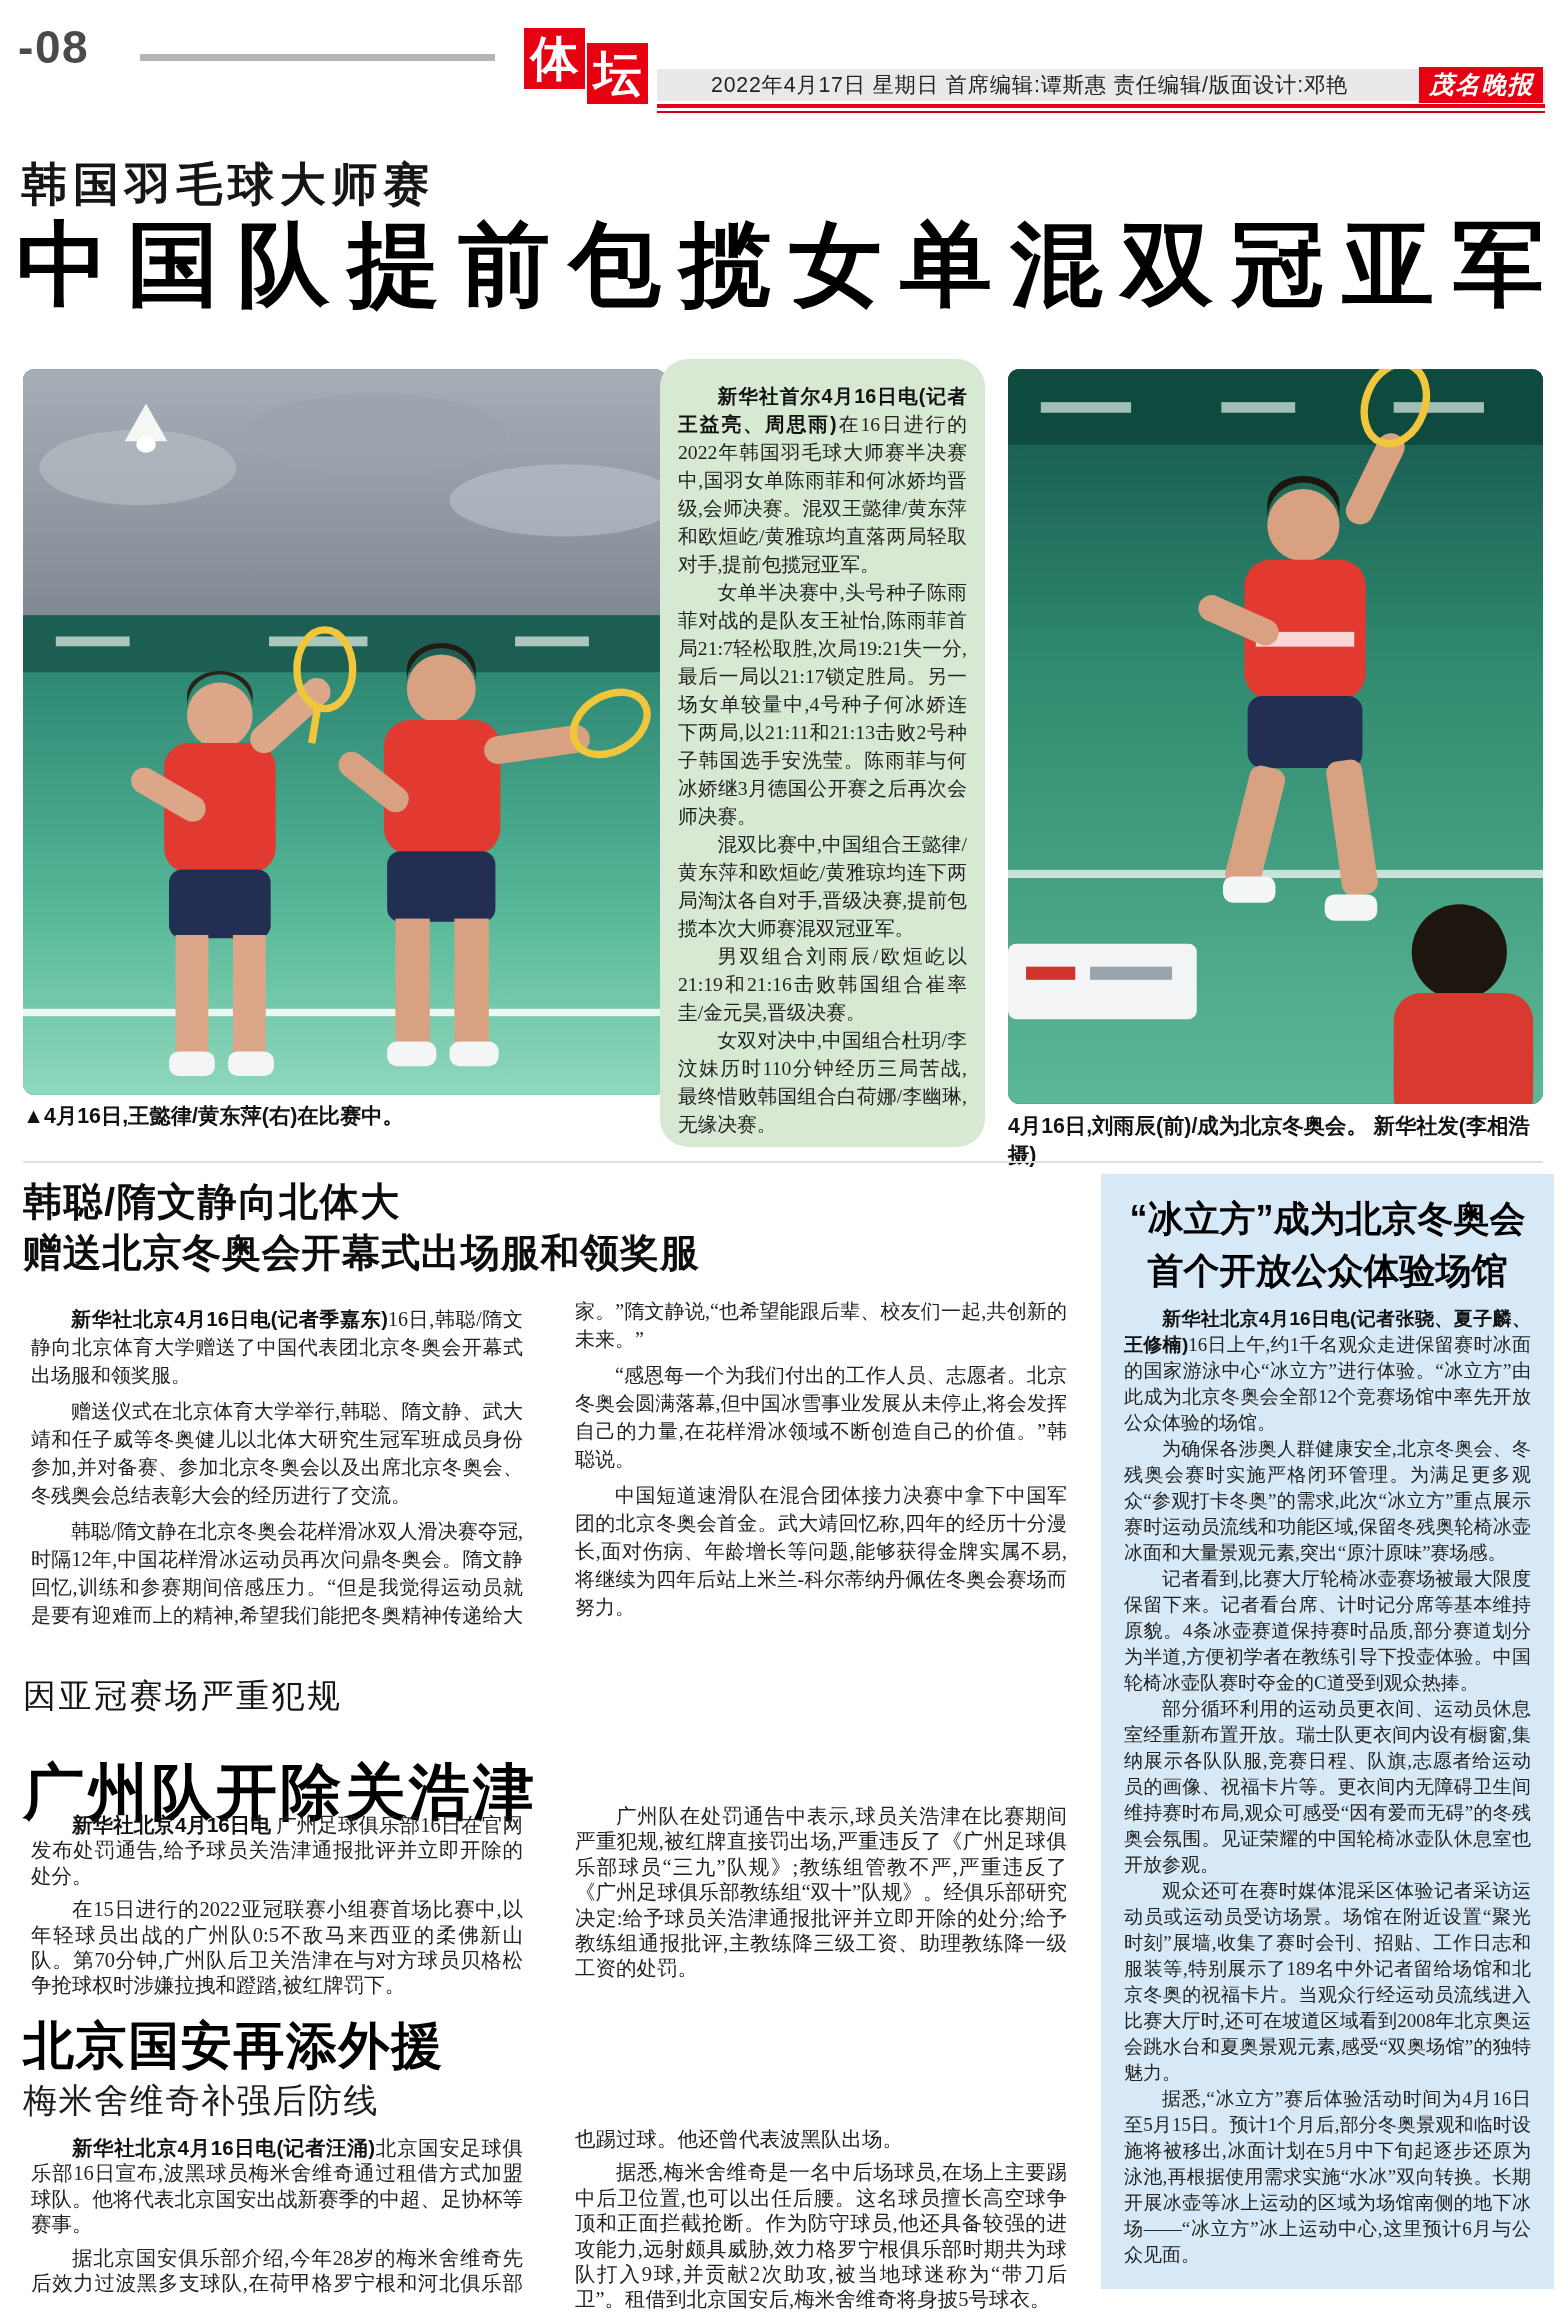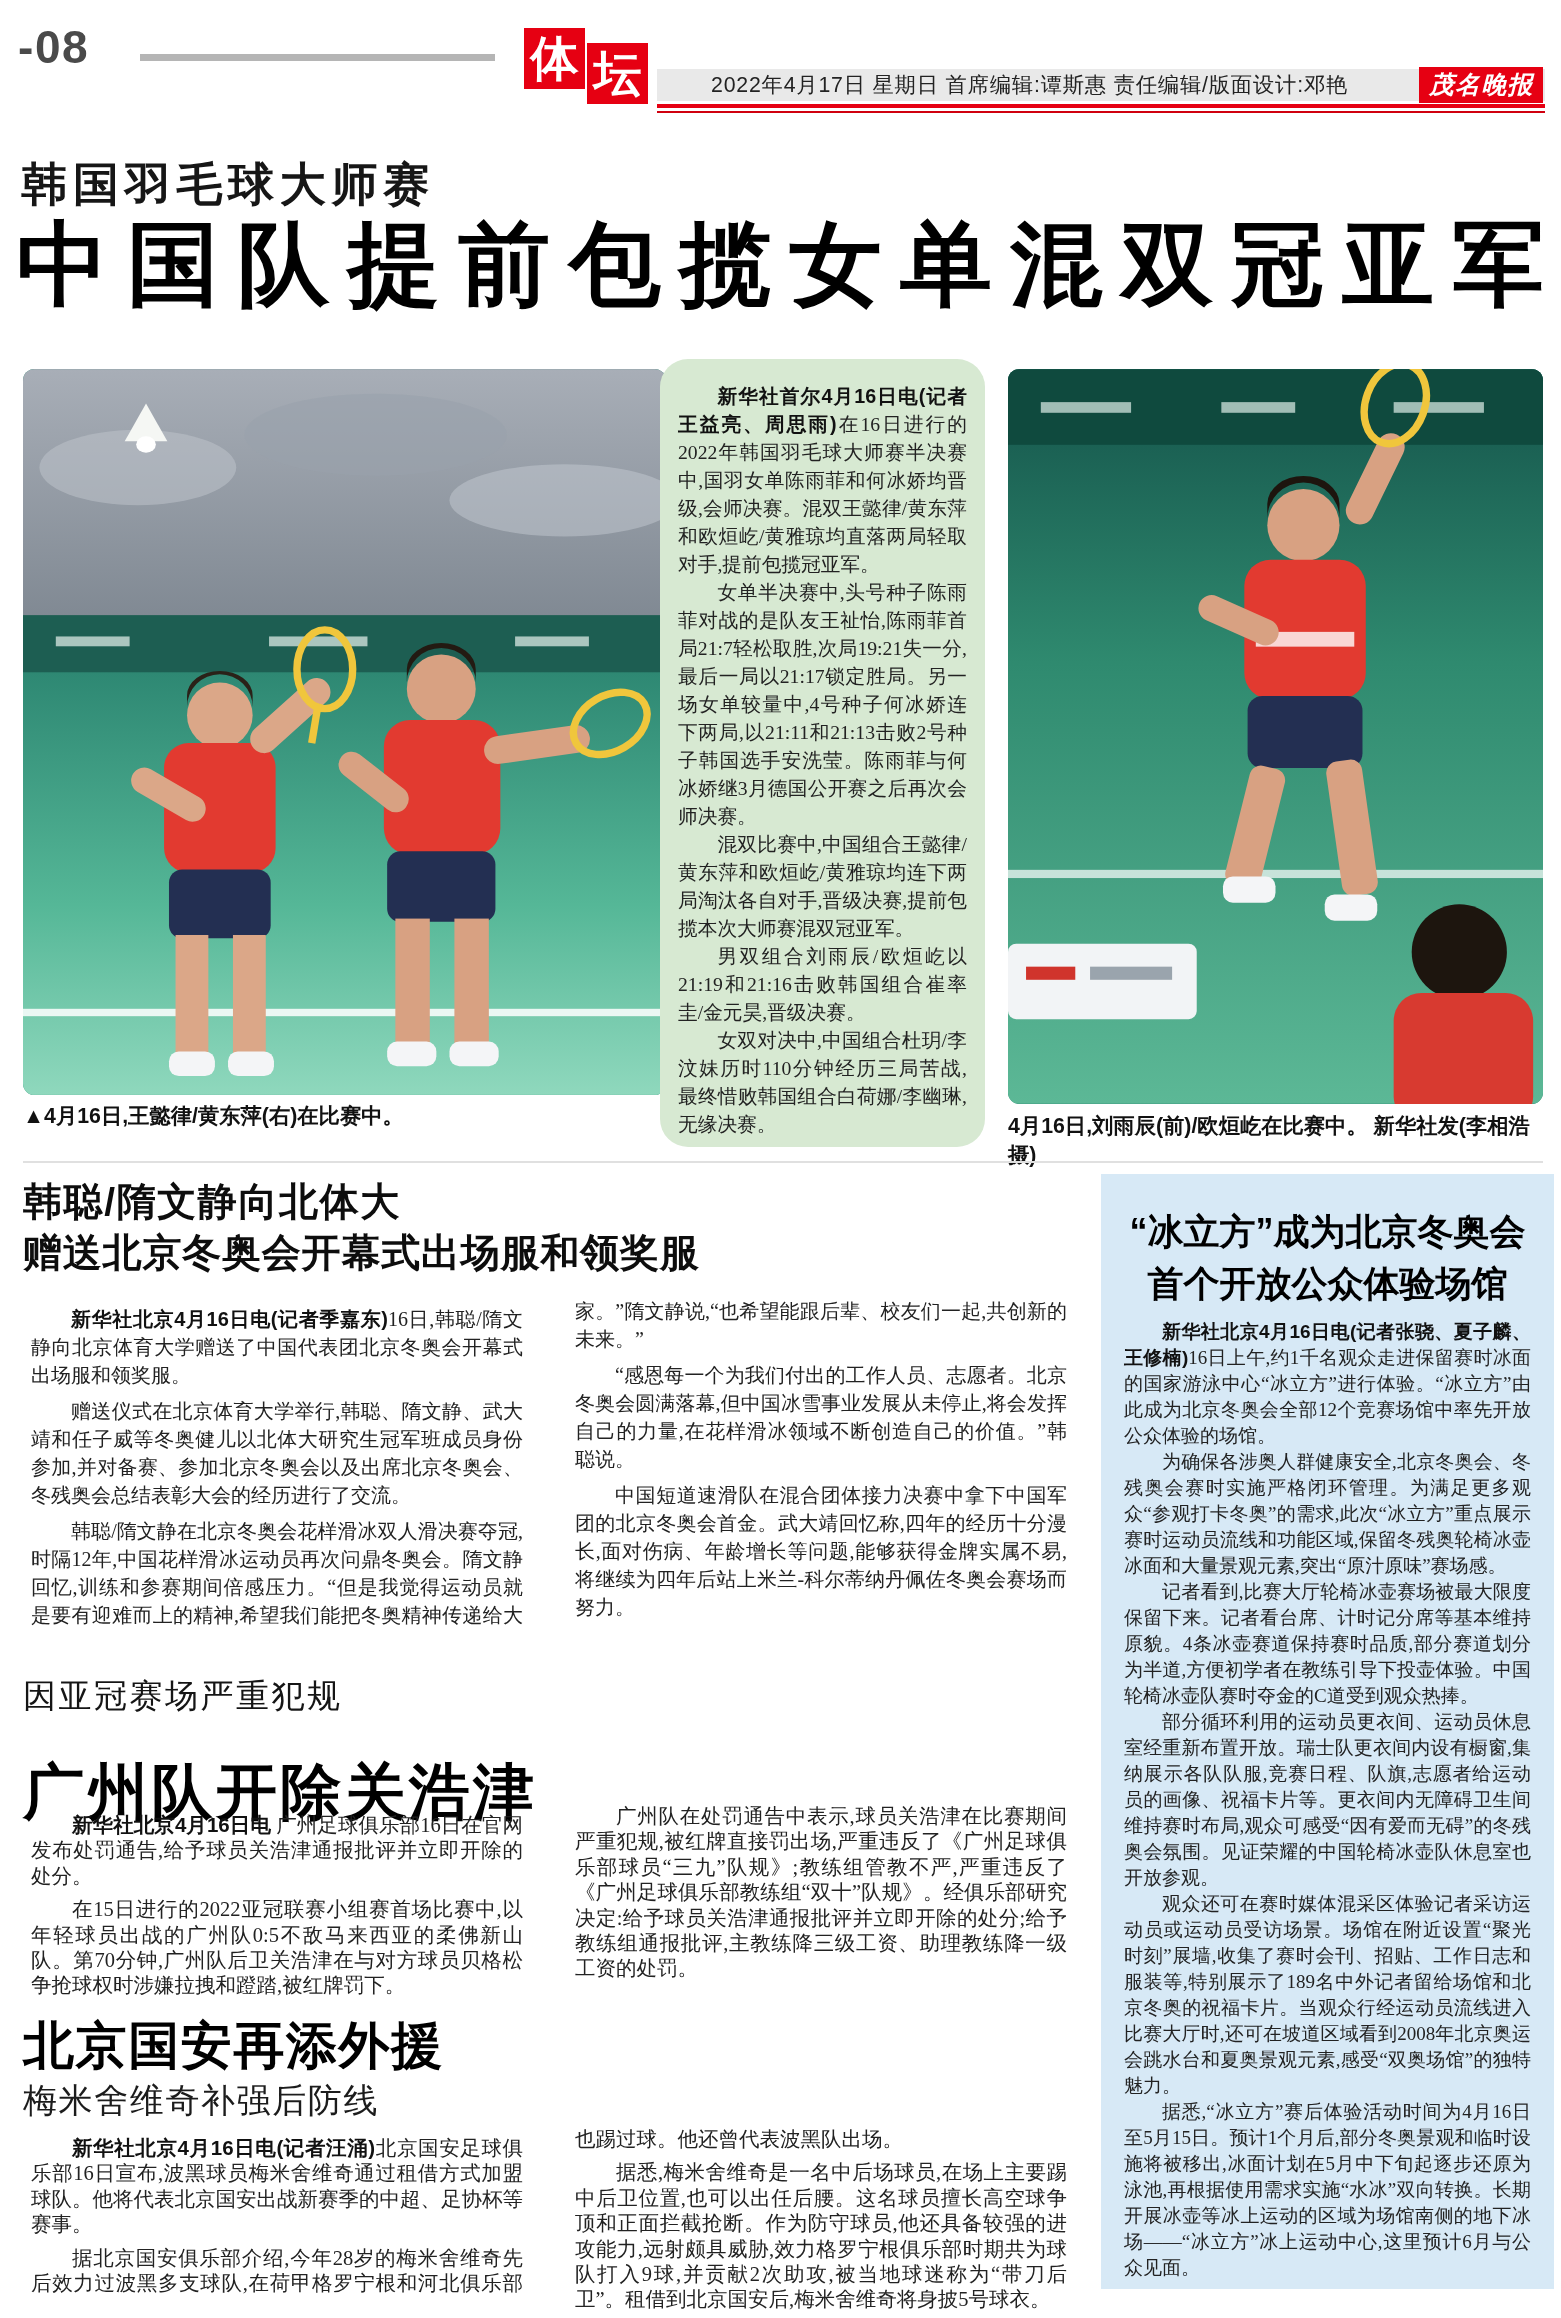--- a/index.html
+++ b/index.html
@@ -58,21 +58,21 @@
   .s3-h{position:absolute;left:23px;top:1712px;font-family:"Liberation Sans",sans-serif;
         font-weight:900;font-size:61px;color:#000;letter-spacing:3.3px;margin-top:40px;}
   .s3-body{top:1804px;height:207px;font-size:20.5px;line-height:25.4px;}
   .s4-h{position:absolute;left:23px;top:2012px;font-family:"Liberation Sans",sans-serif;
         font-weight:900;font-size:51px;color:#000;letter-spacing:1.6px;}
   .s4-sub{position:absolute;left:23px;top:2078px;font-size:34px;color:#1c1c1c;letter-spacing:1.6px;}
   .s4-body{top:2127px;height:191px;font-size:20.5px;line-height:25.4px;}
 
   
   .blue-box{position:absolute;left:1101px;top:1174px;width:453px;height:1115px;background:#d7e9f6;
-            padding:31px 23px;box-sizing:border-box;overflow:hidden;}
+            padding:18px 23px;box-sizing:border-box;overflow:hidden;}
   .ice-h{font-family:"Liberation Sans",sans-serif;font-weight:800;font-size:36px;line-height:48px;
          text-align:center;color:#000;margin:3.3px 0 11.5px 0;}
   .blue-box p{margin:0;text-indent:2em;text-align:justify;font-size:19px;line-height:26px;color:#222;}
 </style>
 </head>
 <body>
 
 <div class="page">
 
   <div>
@@ -188,21 +188,21 @@
         <rect x="176" y="360" width="44" height="165" rx="14" transform="rotate(-8 176 360)" fill="#d8a182"></rect>
         <rect x="52" y="498" width="64" height="32" rx="12" fill="#f4f5f7"></rect>
         <rect x="176" y="520" width="64" height="32" rx="12" fill="#f4f5f7"></rect>
       </g>
       <g transform="translate(440,640)">
         <circle cx="110" cy="70" r="58" fill="#1d150e"></circle>
         <rect x="30" y="120" width="170" height="160" rx="34" fill="#d83a30"></rect>
       </g>
     </svg>
   </div>
-  <div class="caption cap-r">4月16日,刘雨辰(前)/欧烜屹在比赛中。 新华社发(李相浩摄)</div>
+  <div class="caption cap-r">4月16日,刘雨辰(前)/成为北京冬奥会。 新华社发(李相浩摄)</div>
 
   <div class="mid-rule"></div>
 
   <div class="s2-h1">韩聪/隋文静向北体大</div>
   <div class="s2-h2">赠送北京冬奥会开幕式出场服和领奖服</div>
   <div class="colbody s2-body">
     <p><b class="lead">新华社北京4月16日电(记者季嘉东)</b><span>16日,韩聪/隋文静向北京体育大学赠送了中国代表团北京冬奥会开幕式出场服和领奖服。</span></p>
     <p><span>赠送仪式在北京体育大学举行,韩聪、隋文静、武大靖和任子威等冬奥健儿以北体大研究生冠军班成员身份参加,并对备赛、参加北京冬奥会以及出席北京冬奥会、冬残奥会总结表彰大会的经历进行了交流。</span></p>
     <p><span>韩聪/隋文静在北京冬奥会花样滑冰双人滑决赛夺冠,时隔12年,中国花样滑冰运动员再次问鼎冬奥会。隋文静回忆,训练和参赛期间倍感压力。“但是我觉得运动员就是要有迎难而上的精神,希望我们能把冬奥精神传递给大家。”隋文静说,“也希望能跟后辈、校友们一起,共创新的未来。”</span></p>
     <p><span>“感恩每一个为我们付出的工作人员、志愿者。北京冬奥会圆满落幕,但中国冰雪事业发展从未停止,将会发挥自己的力量,在花样滑冰领域不断创造自己的价值。”韩聪说。</span></p>

